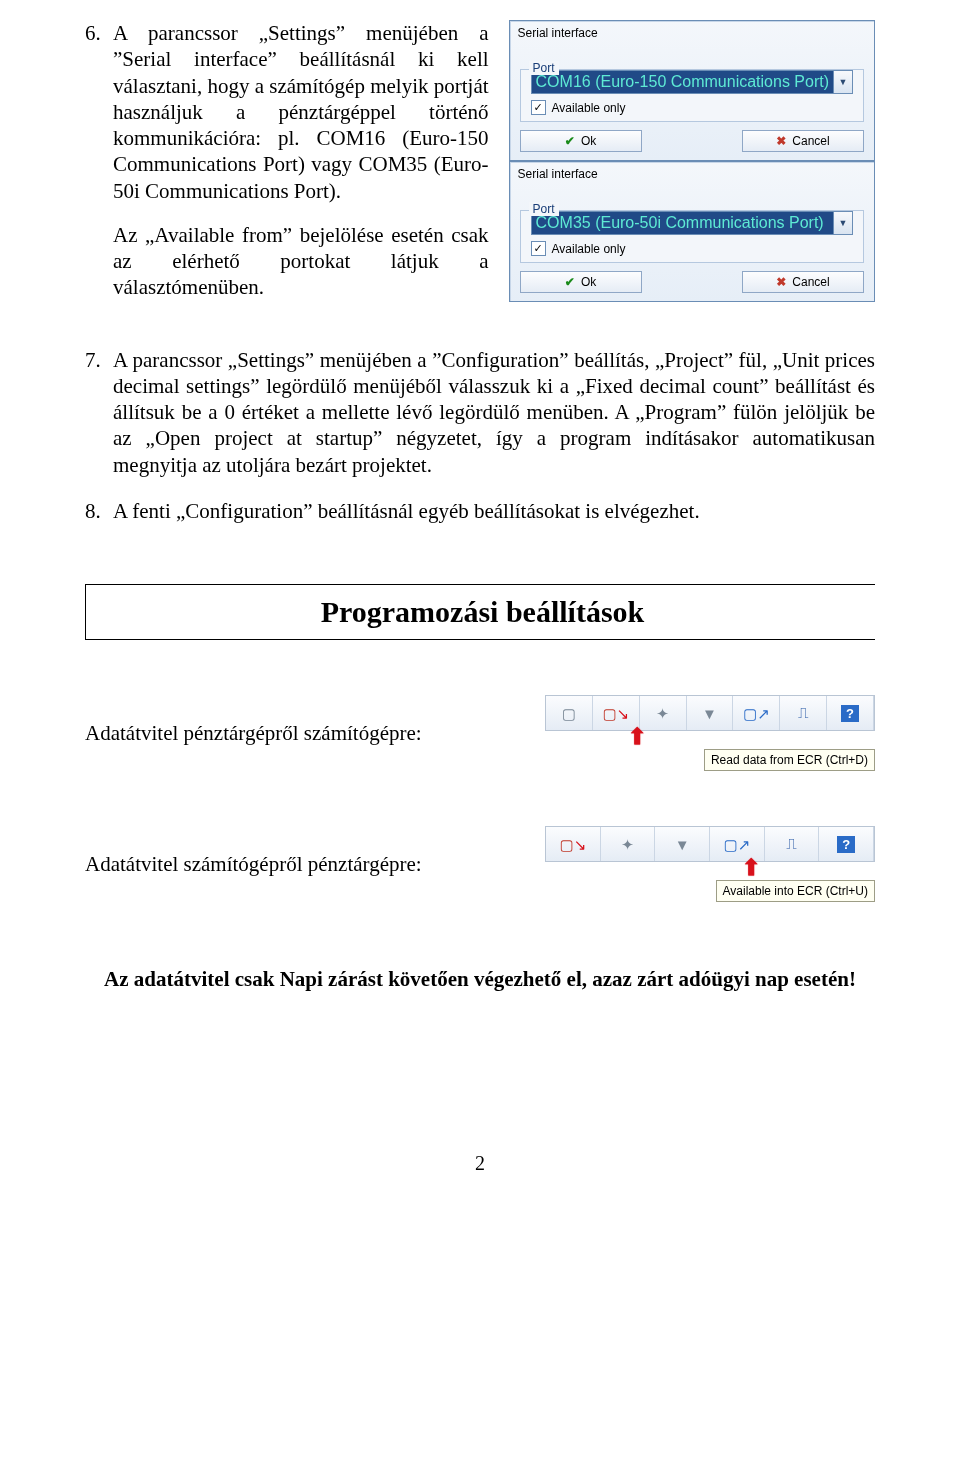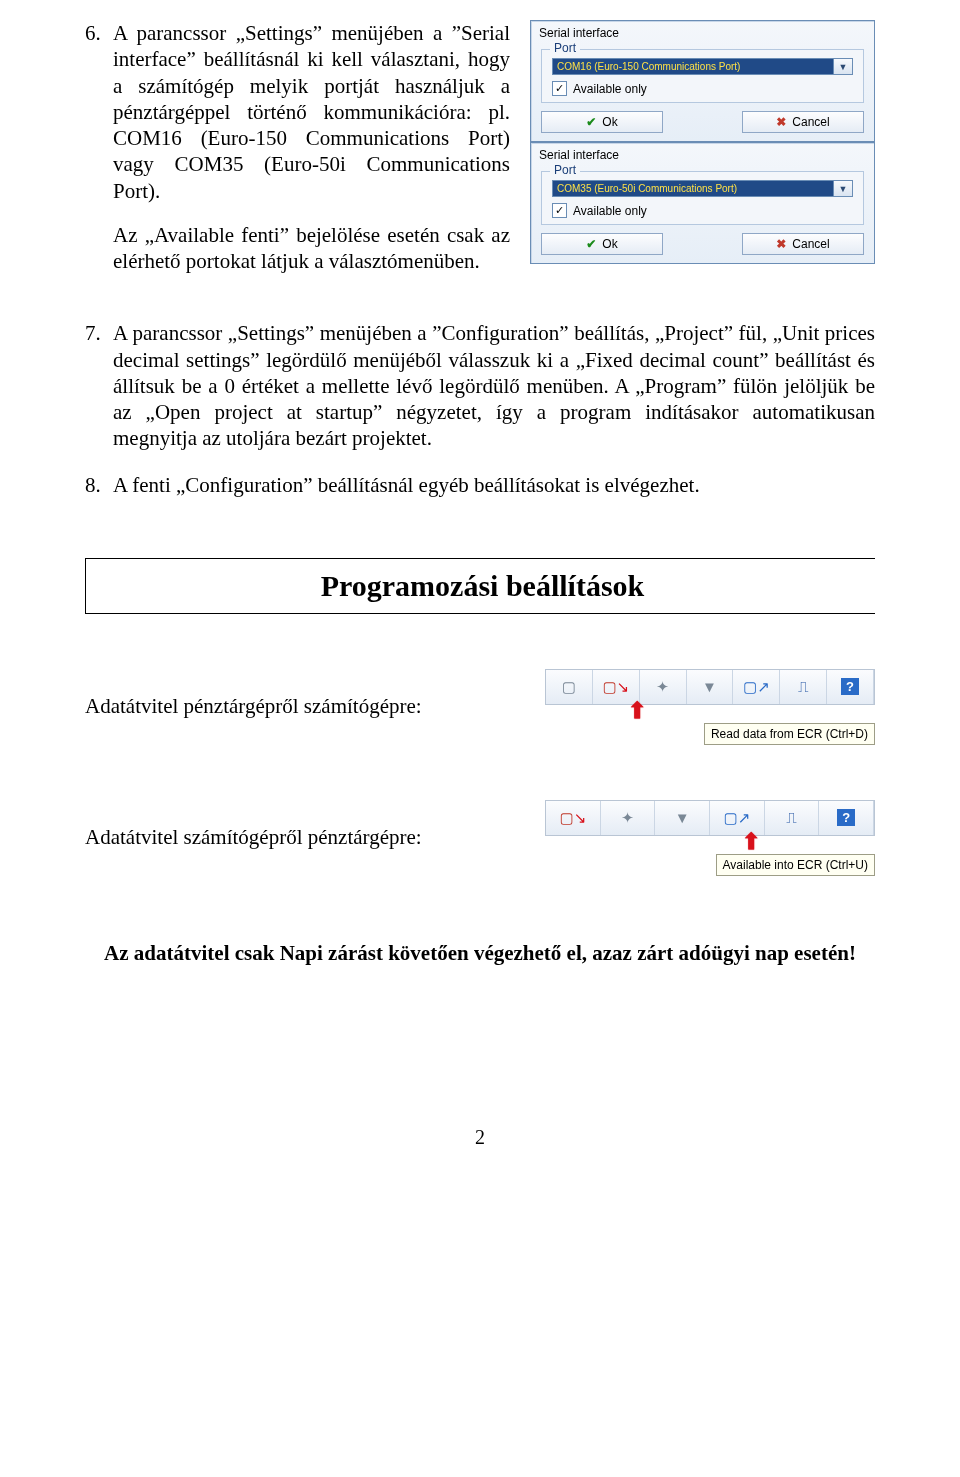--- a/index.html
+++ b/index.html
@@ -54,43 +54,43 @@
     font-size: 12px;
     color: #000;
     border-bottom: 0;
   }
   .dialog-body {
     padding: 4px 10px 8px 10px;
   }
   .groupbox {
     border: 1px solid #b5c8df;
     background: #f3f6fa;
-    padding: 8px 10px 6px 10px;
+    padding: 0 10px 6px 10px;
     position: relative;
-    margin-top: 0;
+    margin-top: 20px;
   }
   .groupbox-legend {
     position: absolute;
     top: -9px;
     left: 8px;
     background: #f3f6fa;
     padding: 0 4px;
     font-size: 12px;
     color: #1a3e78;
   }
   .port-row {
     display: flex;
     margin-bottom: 6px;
   }
   .port-select {
     flex: 1;
     background: #204a87;
-    color: #fde047;
+    color: #5eead4;
     padding: 2px 4px;
-    font-size: 10px;
+    font-size: 16px;
     white-space: nowrap;
     overflow: hidden;
     border: 1px solid #6a8db5;
   }
   .port-drop {
     width: 18px;
     background: linear-gradient(#f7f9fc,#d9e4f1);
     border: 1px solid #6a8db5;
     border-left: 0;
     display: flex;
@@ -251,21 +251,21 @@
 
 <div class="page">
 
   <div class="top-row">
     <div class="text-col">
       <div class="list-item">
         <div class="list-num">6.</div>
         <div class="list-body">
           <div>A parancssor „Settings” menüjében a ”Serial interface” beállításnál ki kell választani, hogy a számítógép melyik portját használjuk a pénztárgéppel történő kommunikációra: pl. COM16 (Euro-150 Communications Port) vagy COM35 (Euro-50i Communications Port).</div>
           <div style="height:18px"></div>
-          <div>Az „Available fenti” bejelölése esetén csak az elérhető portokat látjuk a választómenüben.</div>
+          <div>Az „Available from” bejelölése esetén csak az elérhető portokat látjuk a választómenüben.</div>
         </div>
       </div>
     </div>
 
     <div class="dialogs-col">
 
       <div class="dialog">
         <div class="dialog-title">Serial interface</div>
         <div class="dialog-body">
           <div class="groupbox">

